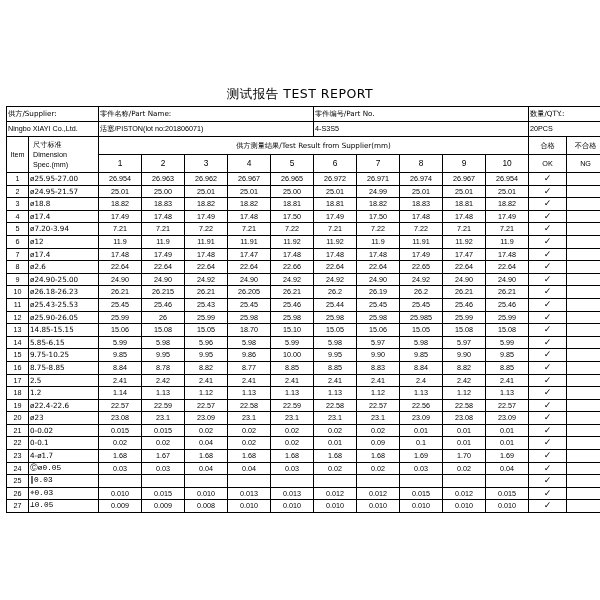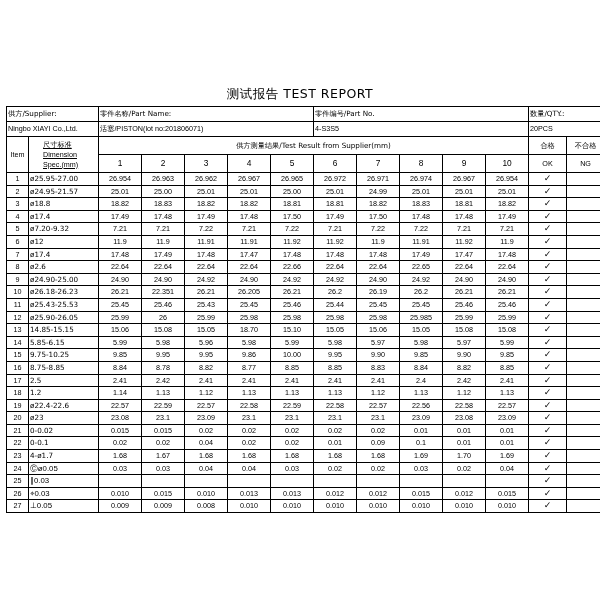--- a/index.html
+++ b/index.html
@@ -47,21 +47,21 @@
     padding: 0 1px;
     height: 11.6px;
     line-height: 11.6px;
     overflow: hidden;
     white-space: nowrap;
   }
   .c { text-align: center; }
   .l { text-align: left; }
   .big { font-size: 8.4px; }
   .zh { font-family: "DejaVu Sans", sans-serif; font-size: 7.2px; }
-  .zhbig { font-family: Liberation Sans, sans-serif; font-size: 7.8px; }
+  .zhbig { font-family: Liberation Mono, monospace; font-size: 7.8px; }
   .titlezh { font-family: "DejaVu Sans", sans-serif; }
   .hrow td { height: 14px; line-height: 14px; }
   .check {
     font-family: "DejaVu Sans", sans-serif;
     font-size: 9px;
     text-align: center;
   }
   .blank { }
 </style>
 </head>
@@ -99,21 +99,21 @@
       </tr>
       <tr class="hrow">
         <td class="l" colspan="2">Ningbo XIAYI Co.,Ltd.</td>
         <td class="l" colspan="5">活塞/PISTON(lot no:201806071)</td>
         <td class="l" colspan="5">4-S3S5</td>
         <td class="l" colspan="2">20PCS</td>
       </tr>
 
       <tr>
         <td class="c" rowspan="2" style="height:33px;line-height:10px;margin-top:27px;">Item</td>
-        <td class="l" rowspan="2" style="height:33px;line-height:10px;padding:1px 14px;text-decoration:underline;">
+        <td class="l" rowspan="2" style="height:33px;line-height:10px;padding:1px 4px;">
           <div class="zh">尺寸标准</div>
           <div>Dimension</div>
           <div>Spec.(mm)</div>
         </td>
         <td class="c zh" colspan="10">供方测量结果/Test Result from Supplier(mm)</td>
         <td class="c zh">合格</td>
         <td class="c zh">不合格</td>
       </tr>
       <tr>
         <td class="c big">1</td>
@@ -189,21 +189,21 @@
         <td class="c">17.49</td>
         <td class="c">17.50</td>
         <td class="c">17.48</td>
         <td class="c">17.48</td>
         <td class="c">17.49</td>
         <td class="check">✓</td>
         <td class="blank"></td>
       </tr>
       <tr>
         <td class="c">5</td>
-        <td class="l zh">ø7.20-9.32</td>
+        <td class="l zh">ø7.20-3.94</td>
         <td class="c">7.21</td>
         <td class="c">7.21</td>
         <td class="c">7.22</td>
         <td class="c">7.21</td>
         <td class="c">7.22</td>
         <td class="c">7.21</td>
         <td class="c">7.22</td>
         <td class="c">7.22</td>
         <td class="c">7.21</td>
         <td class="c">7.21</td>
@@ -271,21 +271,21 @@
         <td class="c">24.92</td>
         <td class="c">24.90</td>
         <td class="c">24.90</td>
         <td class="check">✓</td>
         <td class="blank"></td>
       </tr>
       <tr>
         <td class="c">10</td>
         <td class="l zh">ø26.18-26.23</td>
         <td class="c">26.21</td>
-        <td class="c">22.351</td>
+        <td class="c">26.215</td>
         <td class="c">26.21</td>
         <td class="c">26.205</td>
         <td class="c">26.21</td>
         <td class="c">26.2</td>
         <td class="c">26.19</td>
         <td class="c">26.2</td>
         <td class="c">26.21</td>
         <td class="c">26.21</td>
         <td class="check">✓</td>
         <td class="blank"></td>

